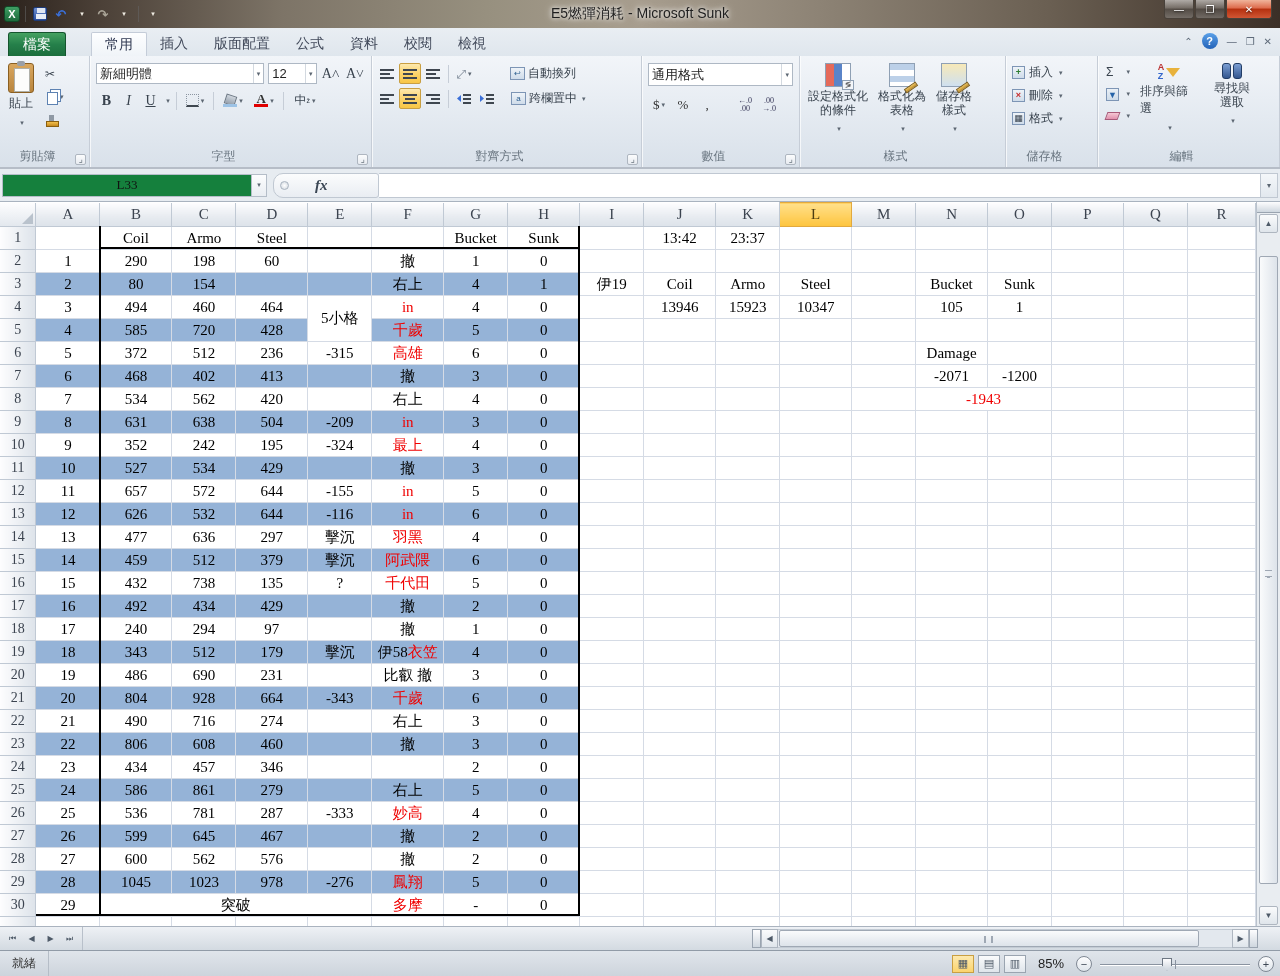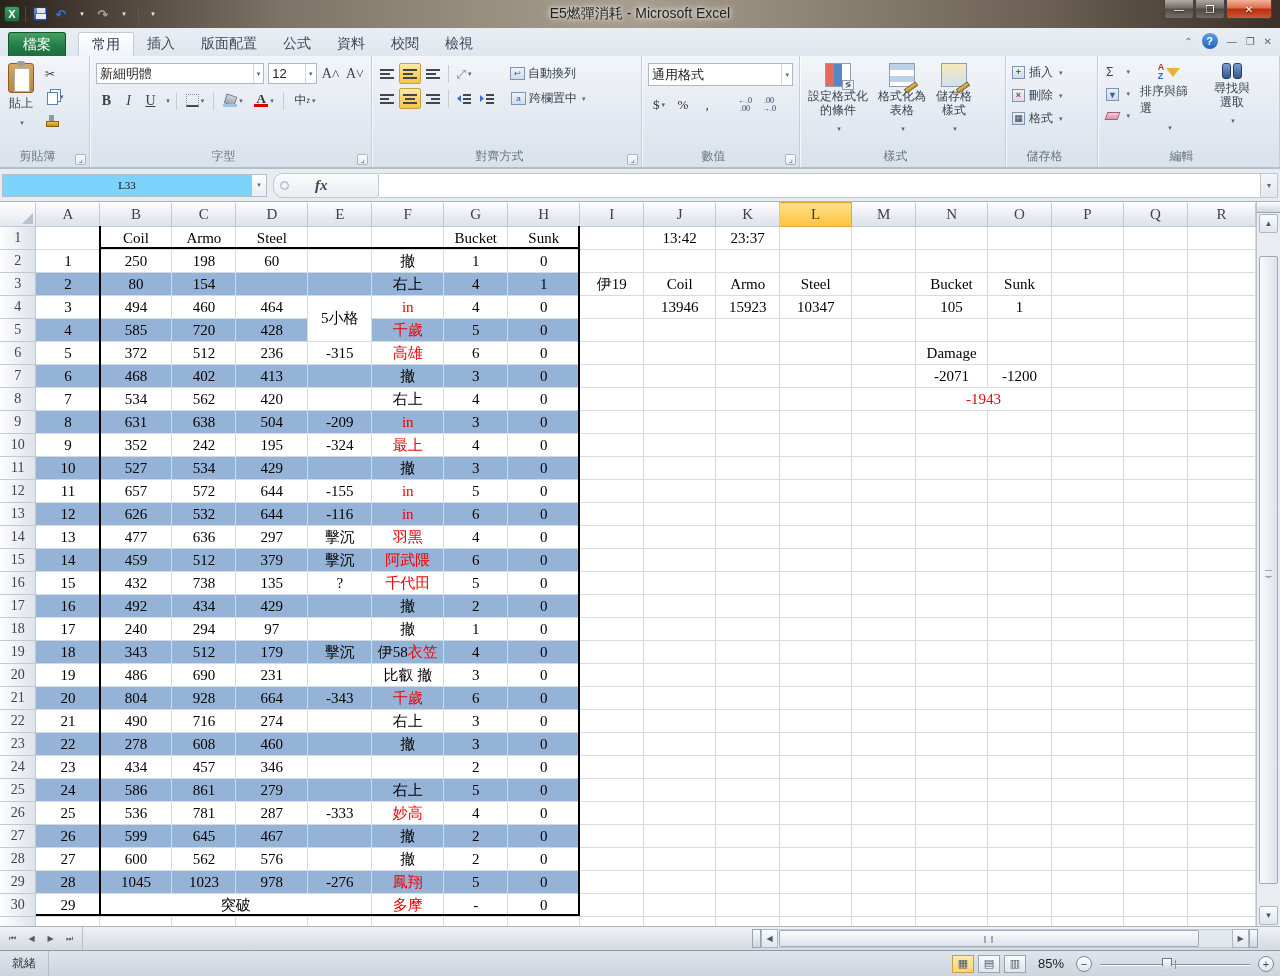--- a/index.html
+++ b/index.html
@@ -112,21 +112,21 @@
   .eraser { width:13px; height:8px; background:linear-gradient(#f5c8d4,#e191ad); border:1px solid #a75a78; transform:skewX(-20deg); }
   .az-ico { font-size:9px; font-weight:bold; line-height:9px; color:#b33; display:flex; flex-direction:column; }
   .az-ico .z { color:#36c; }
   .funnel { width:0; height:0; border-left:7px solid transparent; border-right:7px solid transparent; border-top:9px solid #e8b23c; margin-left:2px; }
   .binoc { display:flex; }
   .binoc i { width:9px; height:16px; background:linear-gradient(#7c9fd4,#33568e); border:1px solid #223d66; border-radius:3px; }
   .binoc i:last-child { margin-left:2px; }
 
   
   .fbar { position:absolute; top:169px; left:0; right:0; height:33px; background:#e7ecf1; border-bottom:1px solid #a9b3bf; display:flex; align-items:center; padding:3px 2px; }
-  .namebox { width:250px; height:23px; background:#7dd3fc; border:1px solid #b4bdc8; display:flex; align-items:center; justify-content:center; font-family:"Liberation Serif",serif; font-size:11px; color:#111; }
+  .namebox { width:250px; height:23px; background:#15803d; border:1px solid #b4bdc8; display:flex; align-items:center; justify-content:center; font-family:"Liberation Serif",serif; font-size:13px; color:#111; }
   .namebox-dd { width:15px; height:23px; background:linear-gradient(#fcfdfe,#e9edf2); border:1px solid #b4bdc8; border-left:none; font-size:7px; color:#5c6672; display:flex; align-items:center; justify-content:center; }
   .fx-pill { margin-left:6px; width:106px; height:25px; border:1px solid #c0c8d2; border-radius:10px 3px 3px 10px; background:linear-gradient(#fbfcfd,#e9edf2); display:flex; align-items:center; padding-left:6px; gap:26px; }
   .fx-dot { width:9px; height:9px; border-radius:50%; background:radial-gradient(#fff,#cfd6de); border:1px solid #a9b3bf; }
   .fx-t { font-family:"Liberation Serif",serif; font-style:italic; font-weight:bold; font-size:15px; color:#3a4654; }
   .fx-input { flex:1; height:25px; background:#fff; border:1px solid #c0c8d2; border-left:none; }
   .fbar-chev { width:17px; height:25px; display:flex; align-items:center; justify-content:center; font-size:8px; color:#5c6672; background:linear-gradient(#f4f7fa,#e2e8ee); border:1px solid #c0c8d2; border-left:none; }
 
   
   .sheet { position:absolute; top:202px; left:0; width:1256px; height:724px; background:#fff; overflow:hidden; }
   table.grid { border-collapse:collapse; table-layout:fixed; }
@@ -198,31 +198,31 @@
       <span class="qat-btn">
           <span class="save-ico"></span>
         </span>
       <span class="qat-btn undo-g">↶</span>
       <span class="qat-btn dd-s">▾</span>
       <span class="qat-btn redo-g">↷</span>
       <span class="qat-btn dd-s">▾</span>
       <span class="qat-sep"></span>
       <span class="qat-btn dd-s">▾</span>
     </div>
-    <div class="title-text">E5燃彈消耗 - Microsoft Excel</div>
+    <div class="title-text">E5燃彈消耗 - Microsoft Sunk</div>
     <div class="wbtns">
       <span class="wbtn">—</span>
       <span class="wbtn">❐</span>
       <span class="wbtn close">✕</span>
     </div>
   </div>
 
   <div class="tabstrip">
     <div class="filetab">檔案</div>
-    <div class="rtab active" style="margin-left:12px;">常用</div>
+    <div class="rtab active" style="margin-left:25px;">常用</div>
     <div class="rtab">插入</div>
     <div class="rtab">版面配置</div>
     <div class="rtab">公式</div>
     <div class="rtab">資料</div>
     <div class="rtab">校閱</div>
     <div class="rtab">檢視</div>
     <div class="strip-right">
       <span class="mini-ic">⌃</span>
       <span class="help-ic">?</span>
       <span class="mini-ic">—</span>
@@ -572,21 +572,21 @@
             <td></td>
             <td></td>
             <td></td>
             <td></td>
             <td></td>
             <td></td>
           </tr>
           <tr>
             <th class="rowh">2</th>
             <td>1</td>
-            <td>250</td>
+            <td>290</td>
             <td>198</td>
             <td>60</td>
             <td></td>
             <td>撤</td>
             <td>1</td>
             <td>0</td>
             <td></td>
             <td></td>
             <td></td>
             <td></td>
@@ -1011,21 +1011,21 @@
             <td></td>
             <td></td>
             <td></td>
             <td></td>
             <td></td>
             <td></td>
           </tr>
           <tr>
             <th class="rowh">23</th>
             <td class="band">22</td>
-            <td class="band">278</td>
+            <td class="band">806</td>
             <td class="band">608</td>
             <td class="band">460</td>
             <td class="band"></td>
             <td class="band">撤</td>
             <td class="band">3</td>
             <td class="band">0</td>
             <td></td>
             <td></td>
             <td></td>
             <td></td>

